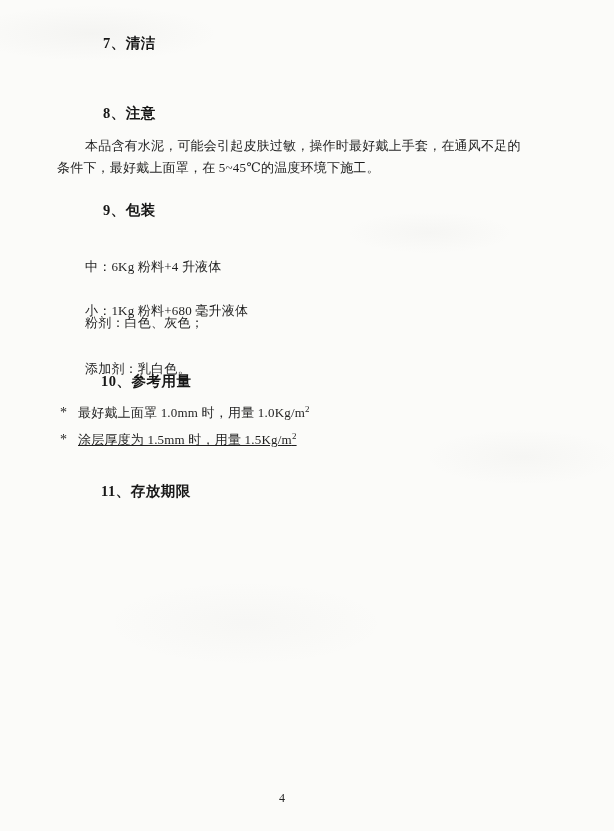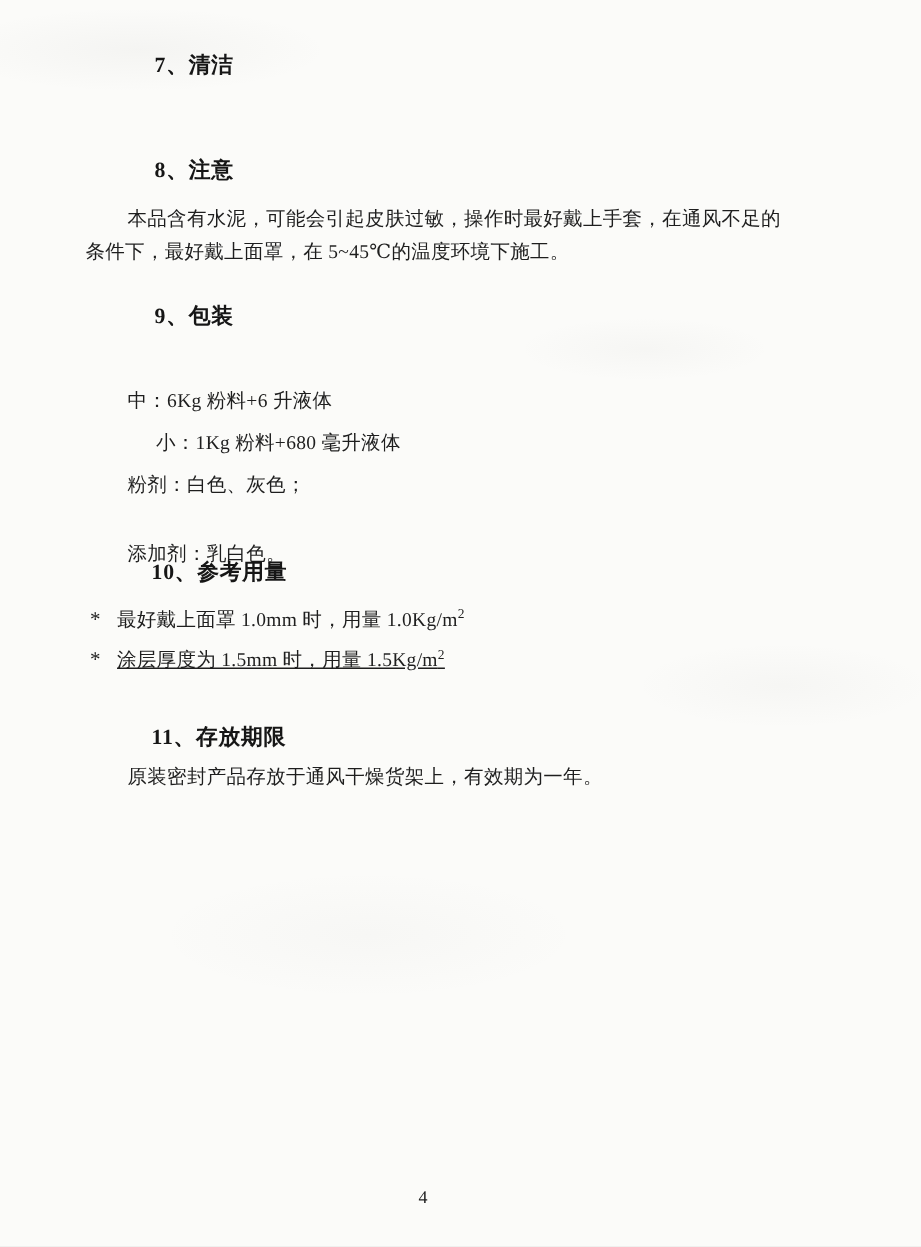--- a/index.html
+++ b/index.html
@@ -64,27 +64,26 @@
 
 <div class="page">
 
   <div class="abs heading" style="left:57px; top:34px;">7、清洁</div>
 
   <div class="abs heading" style="left:57px; top:104px;">8、注意</div>
   <div class="abs body-text" style="left:85px; top:137px;font-family:Liberation Mono, monospace;">本品含有水泥，可能会引起皮肤过敏，操作时最好戴上手套，在通风不足的</div>
   <div class="abs body-text" style="left:57px; top:159px;">条件下，最好戴上面罩，在 5~45℃的温度环境下施工。</div>
 
   <div class="abs heading" style="left:57px; top:201px;">9、包装</div>
-  <div class="abs body-text" style="left:85px; top:258px;">中：6Kg 粉料+6 升液体</div>
-  <div class="abs body-text" style="left:85px; top:286px;margin-left:19px;">小：1Kg 粉料+680 毫升液体</div>
+  <div class="abs body-text" style="left:85px; top:258px;">中：6Kg 粉料+4 升液体</div>
+  <div class="abs body-text" style="left:85px; top:302px;">小：1Kg 粉料+680 毫升液体</div>
   <div class="abs body-text" style="left:85px; top:314px;">粉剂：白色、灰色；</div>
   <div class="abs body-text" style="left:85px; top:360px;">添加剂：乳白色。</div>
 
   <div class="abs heading" style="left:55px; top:372px;">10、参考用量</div>
   <div class="abs body-text" style="left:60px; top:404px;"><span class="bullet">*</span><span>最好戴上面罩 1.0mm 时，用量 1.0Kg/m</span><sup class="unit-sup">2</sup></div>
   <div class="abs body-text" style="left:60px; top:431px;text-decoration:underline;"><span class="bullet">*</span><span>涂层厚度为 1.5mm 时，用量 1.5Kg/m</span><sup class="unit-sup">2</sup></div>
 
   <div class="abs heading" style="left:55px; top:482px;">11、存放期限</div>
-  <div class="abs body-text" style="left:85px; top:509px;">原装密封产品存放于通风干燥货架上，有效期为一年。</div>
 
   <div class="abs page-number" style="left:279px; top:791px;">4</div>
 
 </div>
 
 </body></html>

